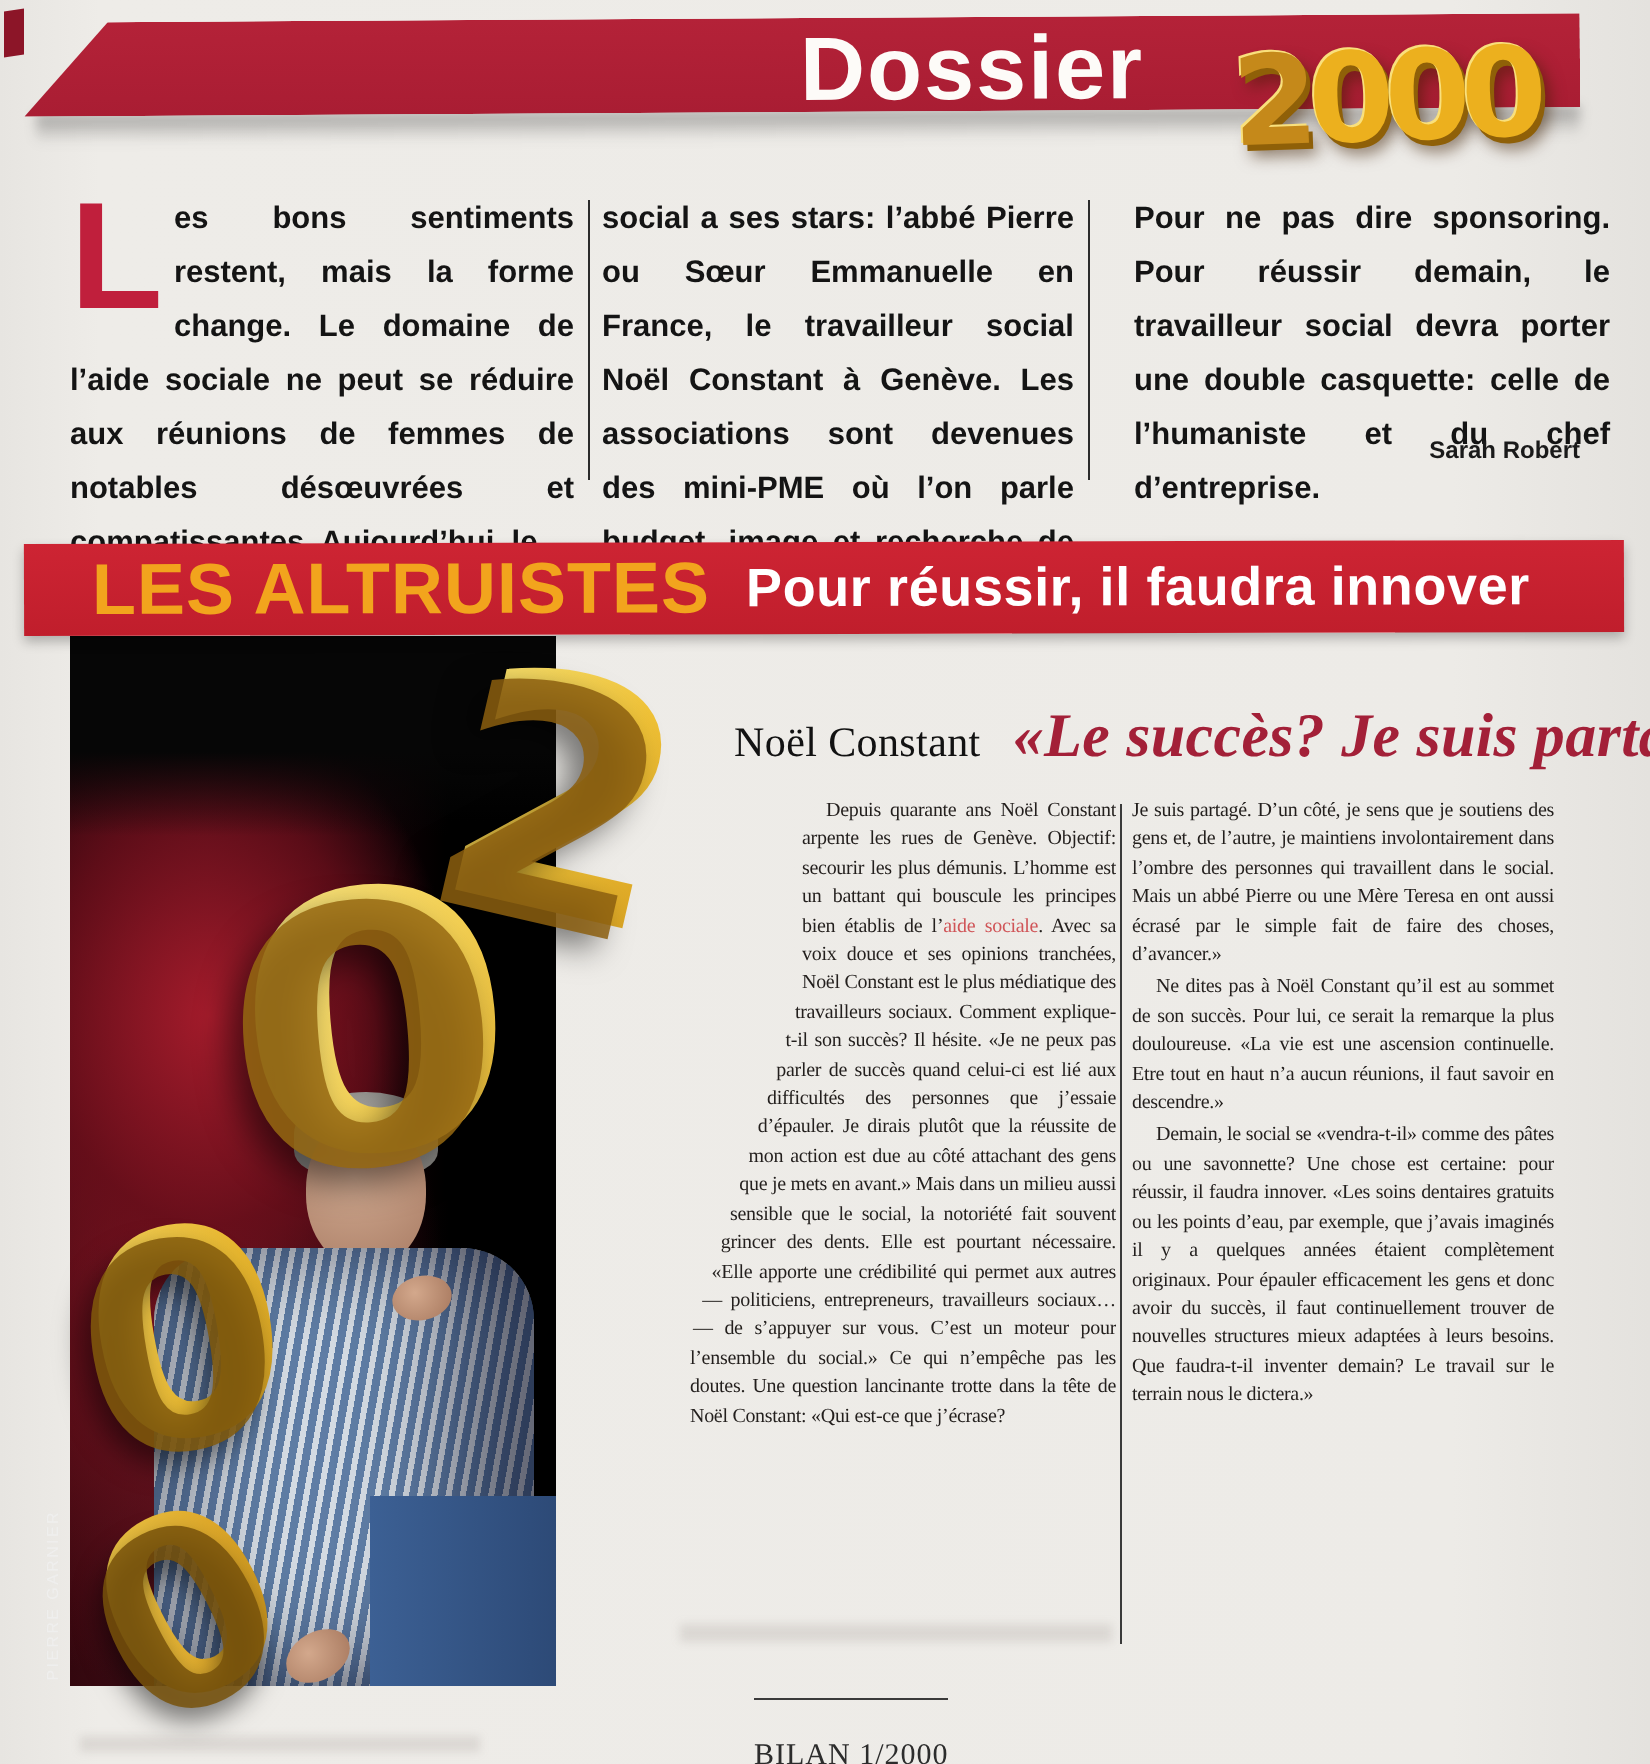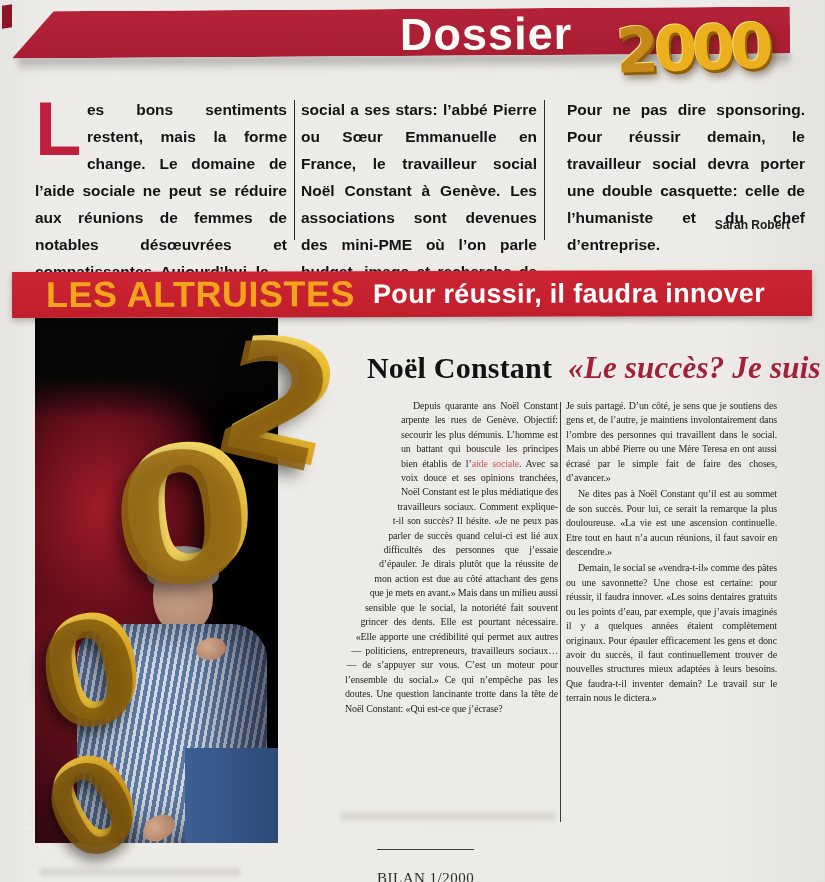--- a/index.html
+++ b/index.html
@@ -81,21 +81,21 @@
        background:linear-gradient(115deg,#f4d055 15%,#e7b62e 60%,#cf9a1e 95%);-webkit-background-clip:text;background-clip:text;
        text-shadow:-5px 6px 0 rgba(130,90,12,.85),-10px 12px 14px rgba(0,0,0,.5);}
   .n0c{left:52px;top:742px;font-size:122px;transform:rotate(-27deg);
        background:linear-gradient(115deg,#eec747 15%,#dfa92a 60%,#c28d18 95%);-webkit-background-clip:text;background-clip:text;
        text-shadow:-5px 6px 0 rgba(120,82,10,.85),-9px 11px 13px rgba(0,0,0,.5);}
   .hand{position:absolute;z-index:4;background:radial-gradient(circle at 40% 35%,#d3a88c,#a5765c);border-radius:50%;}
   .hand1{left:196px;top:638px;width:30px;height:22px;transform:rotate(-12deg);}
   .hand2{left:142px;top:816px;width:34px;height:24px;transform:rotate(-30deg);}
   
   .article-title{position:absolute;left:367px;top:350px;white-space:nowrap;font-family:"Liberation Serif",serif;z-index:2;}
-  .title-name{font-size:30px;font-weight:bold;color:#121212;letter-spacing:.2px;}
+  .title-name{font-size:21px;font-weight:normal;color:#121212;letter-spacing:.2px;}
   .title-quote{font-size:31px;font-weight:bold;font-style:italic;color:#a32038;margin-left:12px;letter-spacing:.2px;}
   .bodycol{
     position:absolute;top:399px;height:432px;overflow:hidden;z-index:2;
     font-family:"Liberation Serif",serif;font-size:10px;line-height:14.4px;letter-spacing:-.15px;
     text-align:justify;color:#231f1d;
   }
   .bodycol1{left:345px;width:213px;}
   .bodycol2{left:566px;width:211px;}
   .body-divider{position:absolute;left:560px;top:402px;width:1px;height:420px;background:#3a3a3a;z-index:2;}
   .wrap-spacer{float:left;width:56px;height:264px;shape-outside:polygon(0 0,100% 0,100% 34%,0 100%);}

